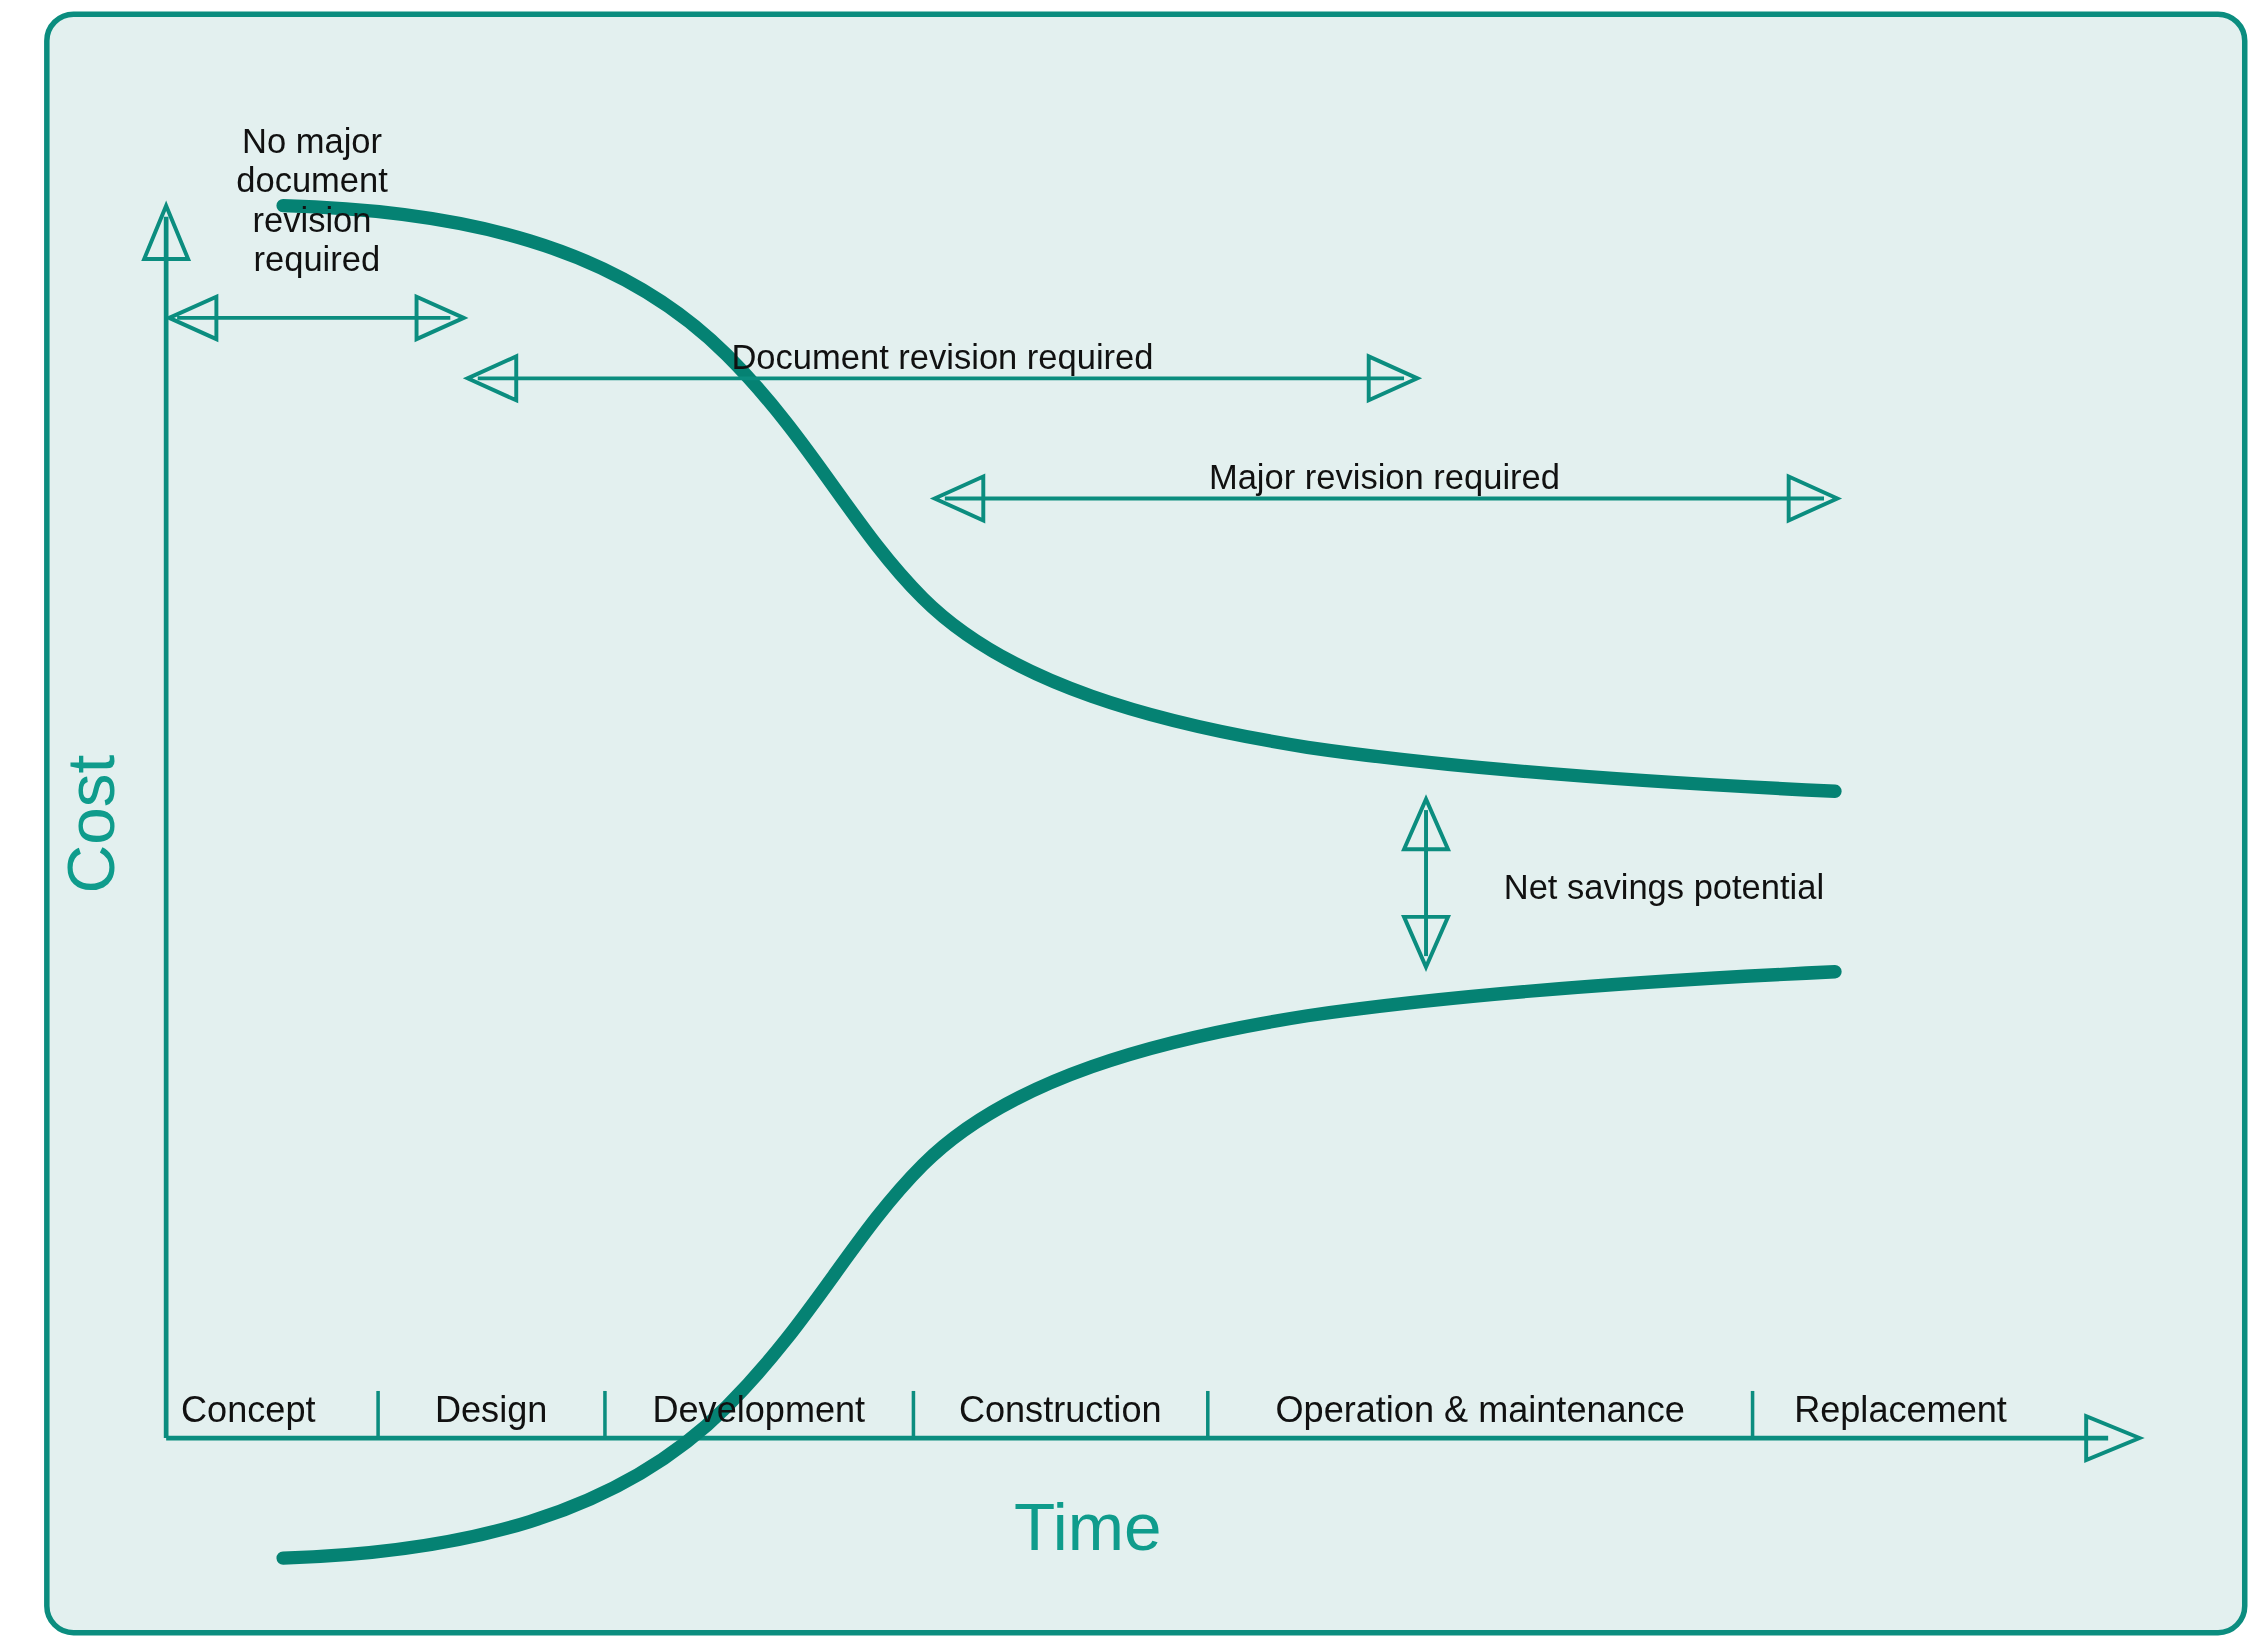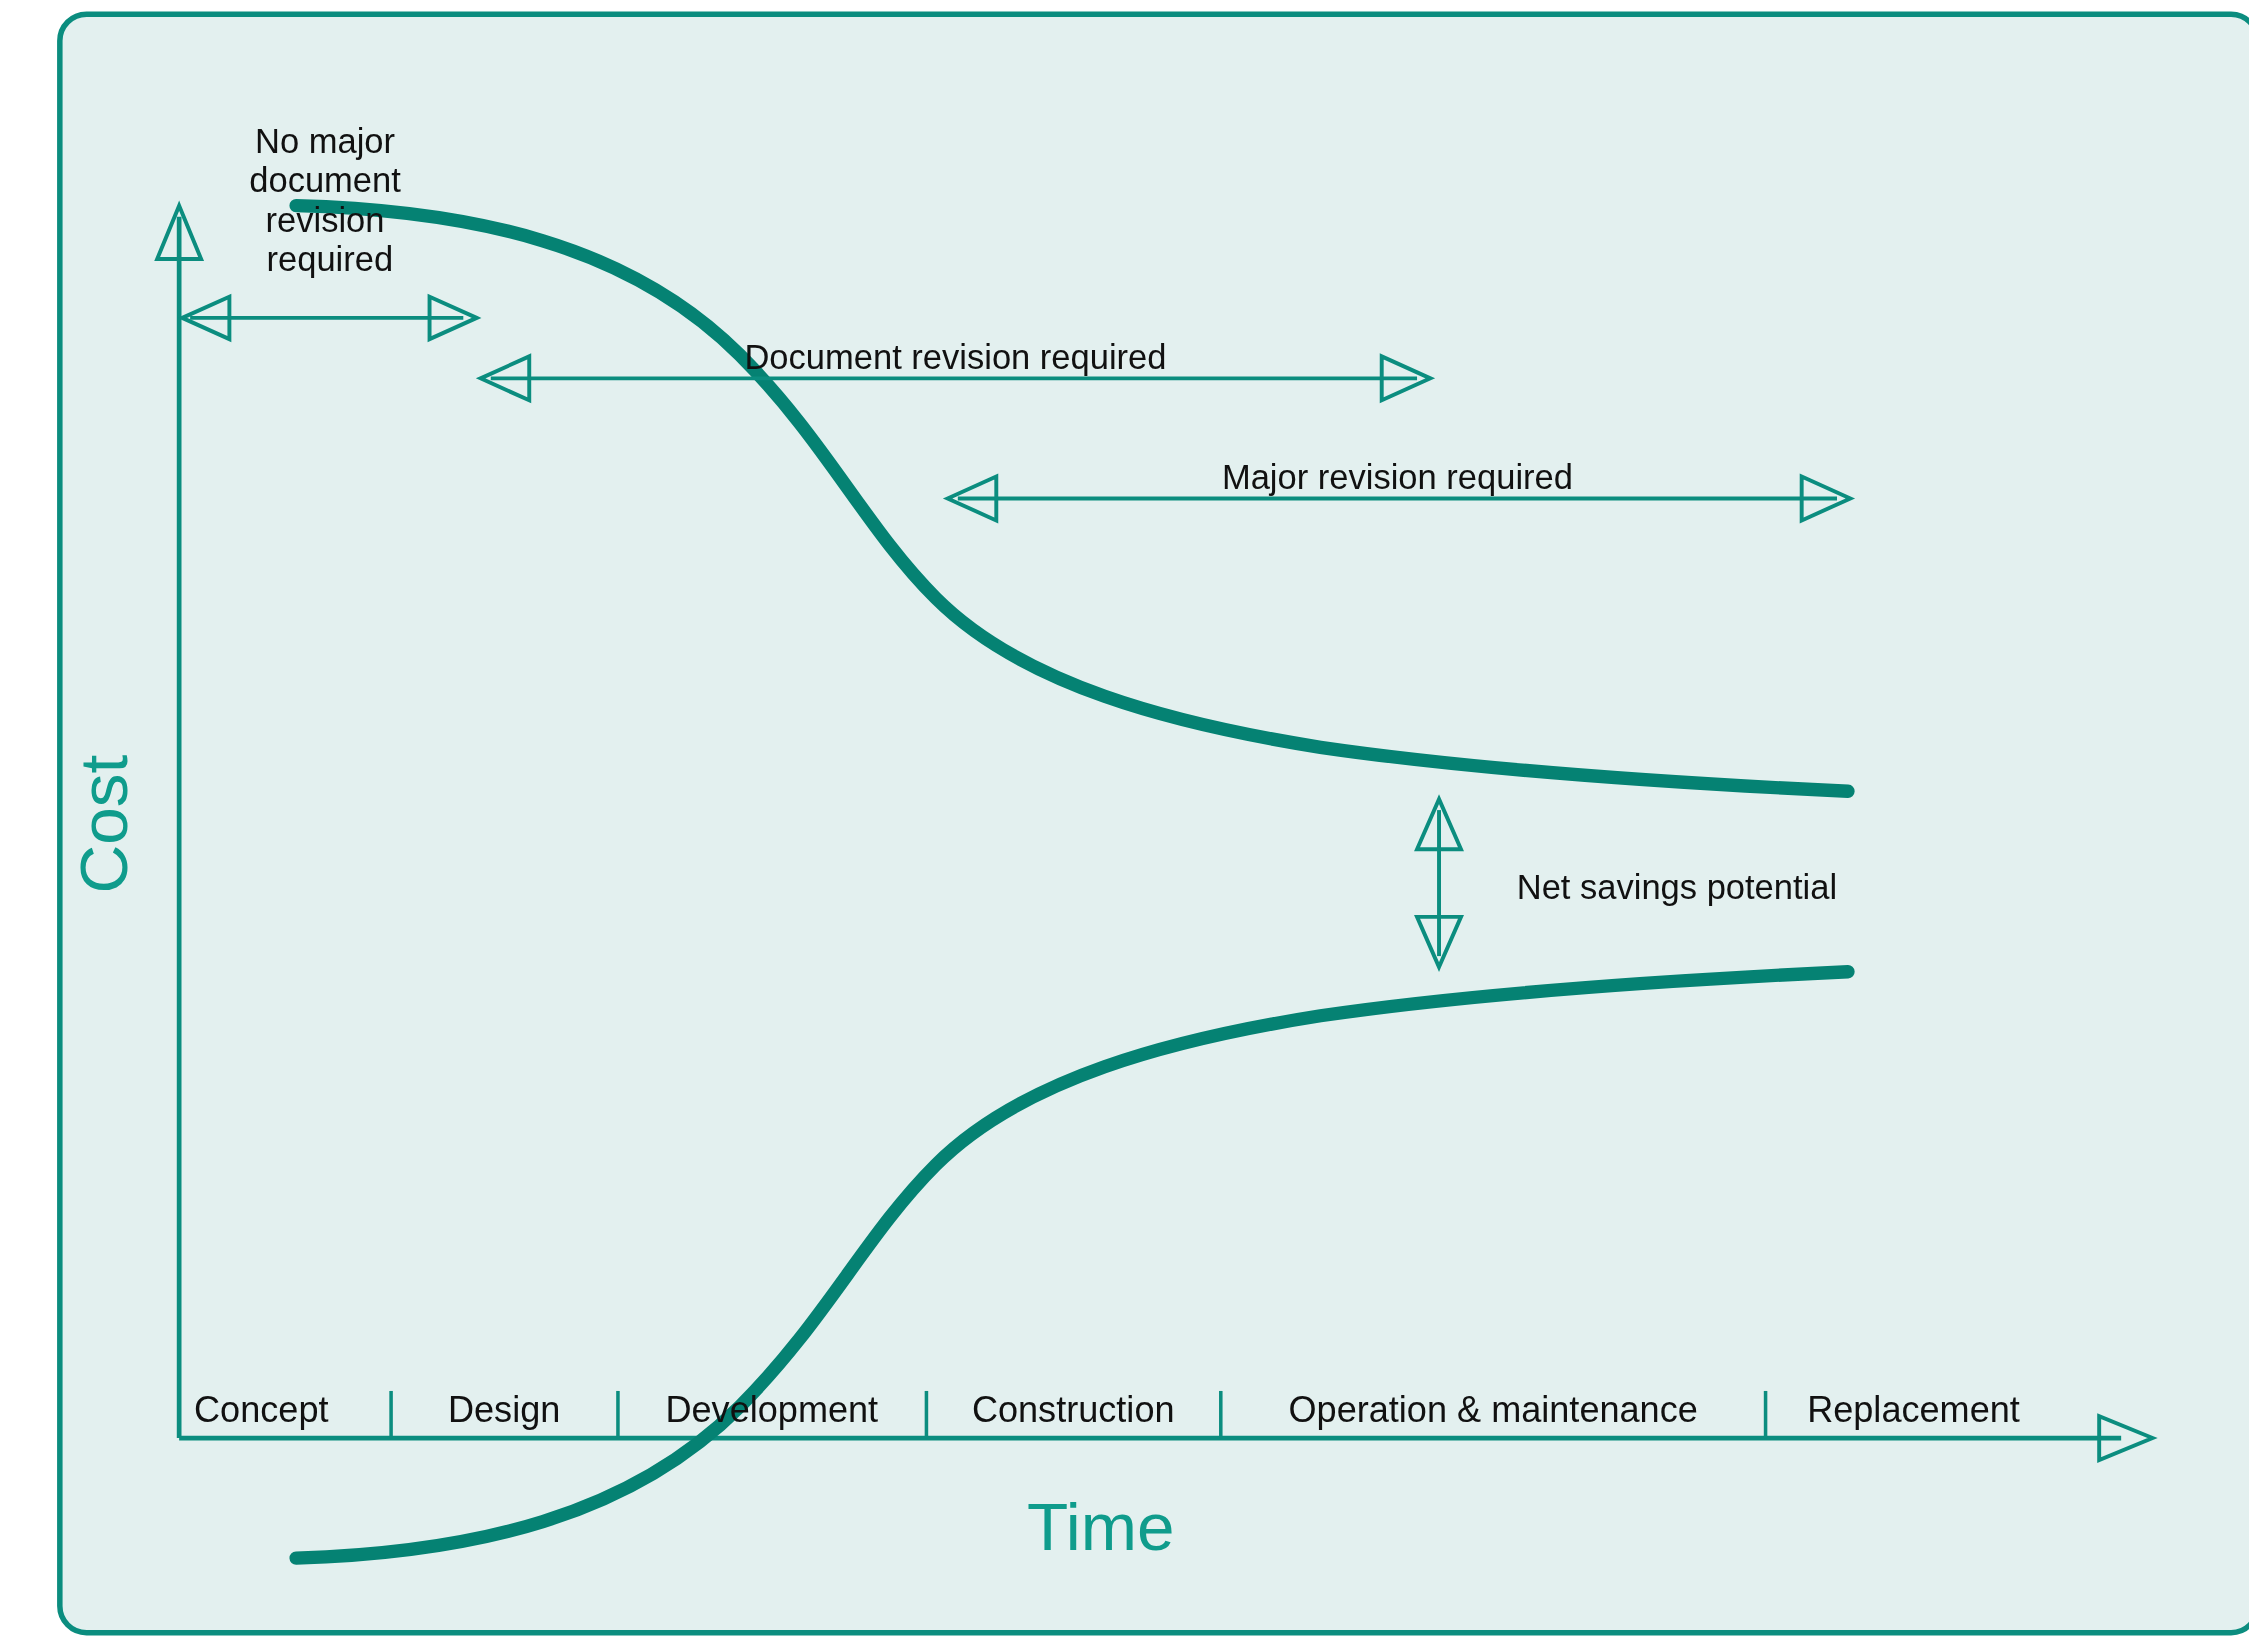--- a/index.html
+++ b/index.html
@@ -8,21 +8,21 @@
     background: #ffffff;
   }
   body {
     width: 2250px;
     height: 1650px;
     font-family: "Liberation Sans", sans-serif;
     overflow: hidden;
   }
   #figure-frame {
     position: absolute;
-    left: 17px;
+    left: 4px;
     top: 0;
     width: 1778px;
     height: 1650px;
     padding-left: 16px;
   }
   svg#diagram {
     display: block;
     width: 2250px;
     height: 1650px;
   }

